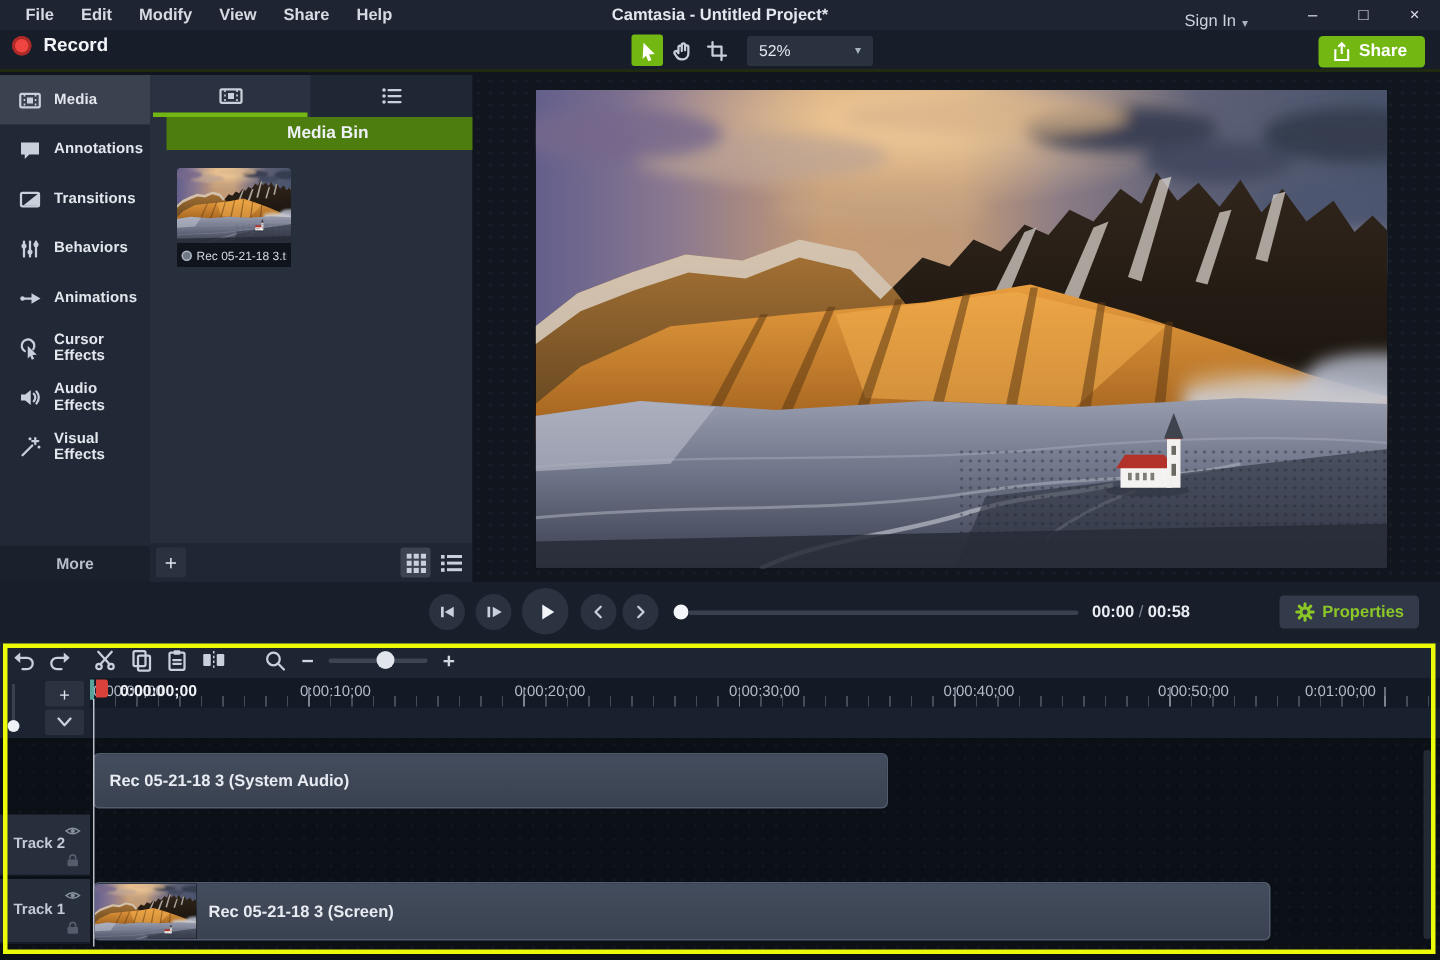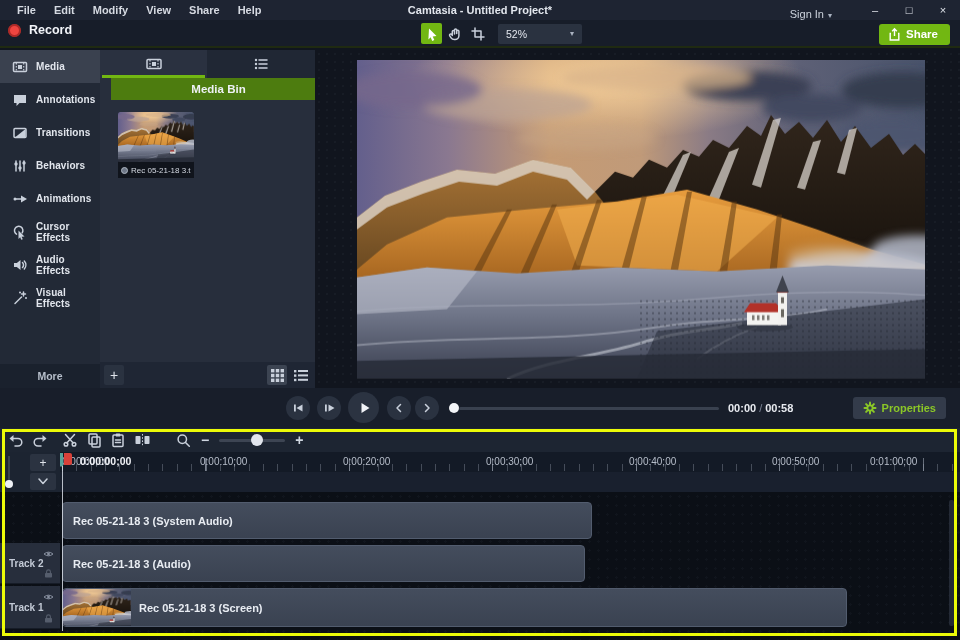--- a/index.html
+++ b/index.html
@@ -570,23 +570,20 @@
       </div>
     </div>
 
     <div class="tracks">
       <div class="trow trow-3">
         <div class="clip" style="width:530px">
           <span class="clbl">Rec 05-21-18 3 (System Audio)</span>
         </div>
       </div>
       <div class="trow trow-2">
-        <div class="clip" style="width:523px">
-          <span class="clbl">Rec 05-21-18 3 (Audio)</span>
-        </div>
         <div class="thead">
           <span class="tname">Track 2</span>
           <svg class="teye" width="11" height="8">
               <path d="M1,4 Q5.5,0.3 10,4 Q5.5,7.7 1,4 Z" fill="none" stroke="#99a2b2" stroke-width="1"></path>
               <circle cx="5.5" cy="4" r="1.4" fill="#99a2b2"></circle>
             </svg>
           <svg class="tlock" width="9" height="9">
               <rect x="1" y="4" width="7" height="4.5" rx=".8" fill="#8d96a6"></rect>
               <path d="M2.6,4 V2.8 a1.9,1.9 0 0 1 3.8,0 V4" fill="none" stroke="#8d96a6" stroke-width="1.1"></path>
             </svg>

